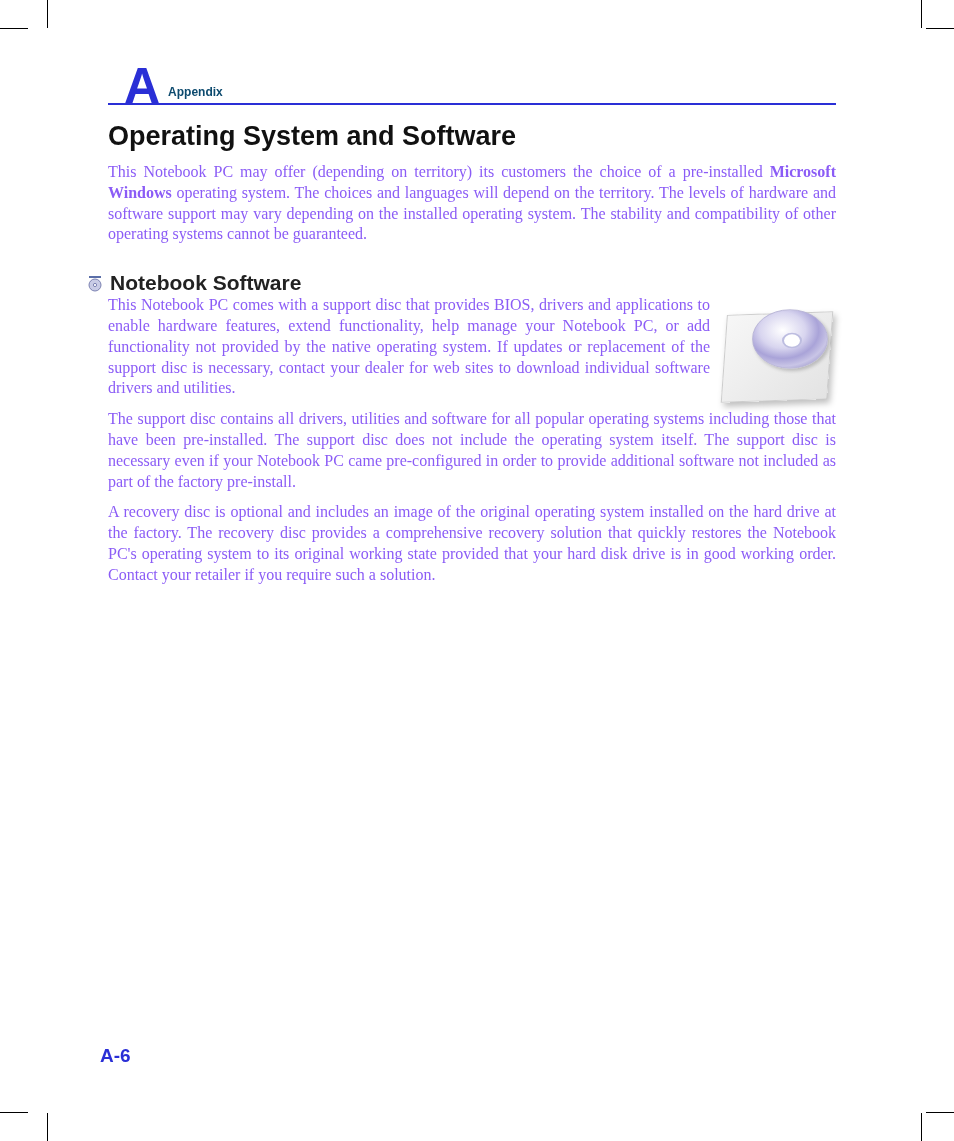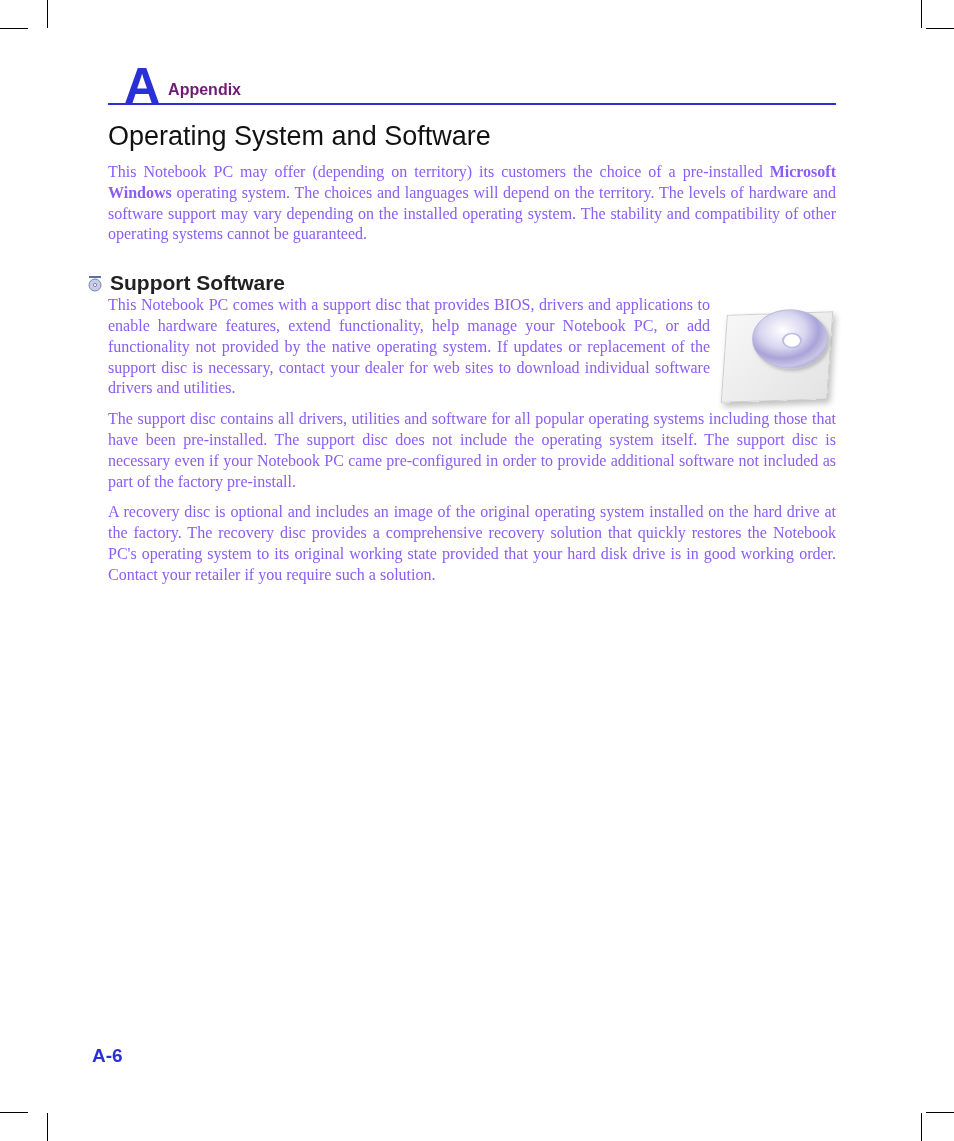--- a/index.html
+++ b/index.html
@@ -46,30 +46,30 @@
     font-weight: 900;
     font-size: 50px;
     line-height: 0.9;
     margin-left: 16px;
     margin-right: 10px;
     letter-spacing: -2px;
     position: relative;
     top: 6px;
   }
   .header-label {
-    color: #701a75;
-    font-family: Arial, Helvetica, sans-serif;
-    font-weight: 700;
-    font-size: 16px;
+    color: #0c4a6e;
+    font-family: Arial, Helvetica, sans-serif;
+    font-weight: 700;
+    font-size: 12px;
     margin-bottom: 4px;
   }
 
   .h1 {
     font-family: Arial, Helvetica, sans-serif;
-    font-weight: 400;
+    font-weight: 700;
     font-size: 27px;
     margin-top: 16px;
     margin-bottom: 10px;
     color: #111;
   }
   .body {
     font-size: 16px;
     line-height: 1.3;
     text-align: justify;
     color: #8b5cf6;
@@ -154,21 +154,21 @@
   .note-text {
     font-family: Arial, Helvetica, sans-serif;
     font-weight: 700;
     font-size: 15px;
     line-height: 1.3;
     padding-left: 6px;
   }
 
   .page-num {
     position: absolute;
-    left: 92px;
+    left: 100px;
     bottom: 74px;
     color: #2a2fd6;
     font-family: Arial, Helvetica, sans-serif;
     font-weight: 700;
     font-size: 19px;
   }
 </style>
 </head>
 <body>
 
@@ -195,21 +195,21 @@
   </div>
 
   <div class="h2-row">
     <span class="h2-icon">
       <svg viewBox="0 0 18 18" width="18" height="18">
         <rect x="3" y="2" width="12" height="2" fill="#5a6ea8"></rect>
         <circle cx="9" cy="11" r="6" fill="#c9cce6" stroke="#7c82b2"></circle>
         <circle cx="9" cy="11" r="1.6" fill="#fff" stroke="#7c82b2"></circle>
       </svg>
     </span>
-    <span class="h2">Support Software</span>
+    <span class="h2">Notebook Software</span>
   </div>
 
   <div class="para-wrap">
     <div class="disc-float">
       <div class="disc-case"></div>
       <div class="disc-cd"></div>
     </div>
     <div class="body">This Notebook PC comes with a support disc that provides BIOS, drivers and applications to enable hardware features, extend functionality, help manage your Notebook PC, or add functionality not provided by the native operating system. If updates or replacement of the support disc is necessary, contact your dealer for web sites to download individual software drivers and utilities.</div>
     <div class="body">The support disc contains all drivers, utilities and software for all popular operating systems including those that have been pre-installed. The support disc does not include the operating system itself. The support disc is necessary even if your Notebook PC came pre-configured in order to provide additional software not included as part of the factory pre-install.</div>
     <div class="body">A recovery disc is optional and includes an image of the original operating system installed on the hard drive at the factory. The recovery disc provides a comprehensive recovery solution that quickly restores the Notebook PC's operating system to its original working state provided that your hard disk drive is in good working order. Contact your retailer if you require such a solution.</div>

